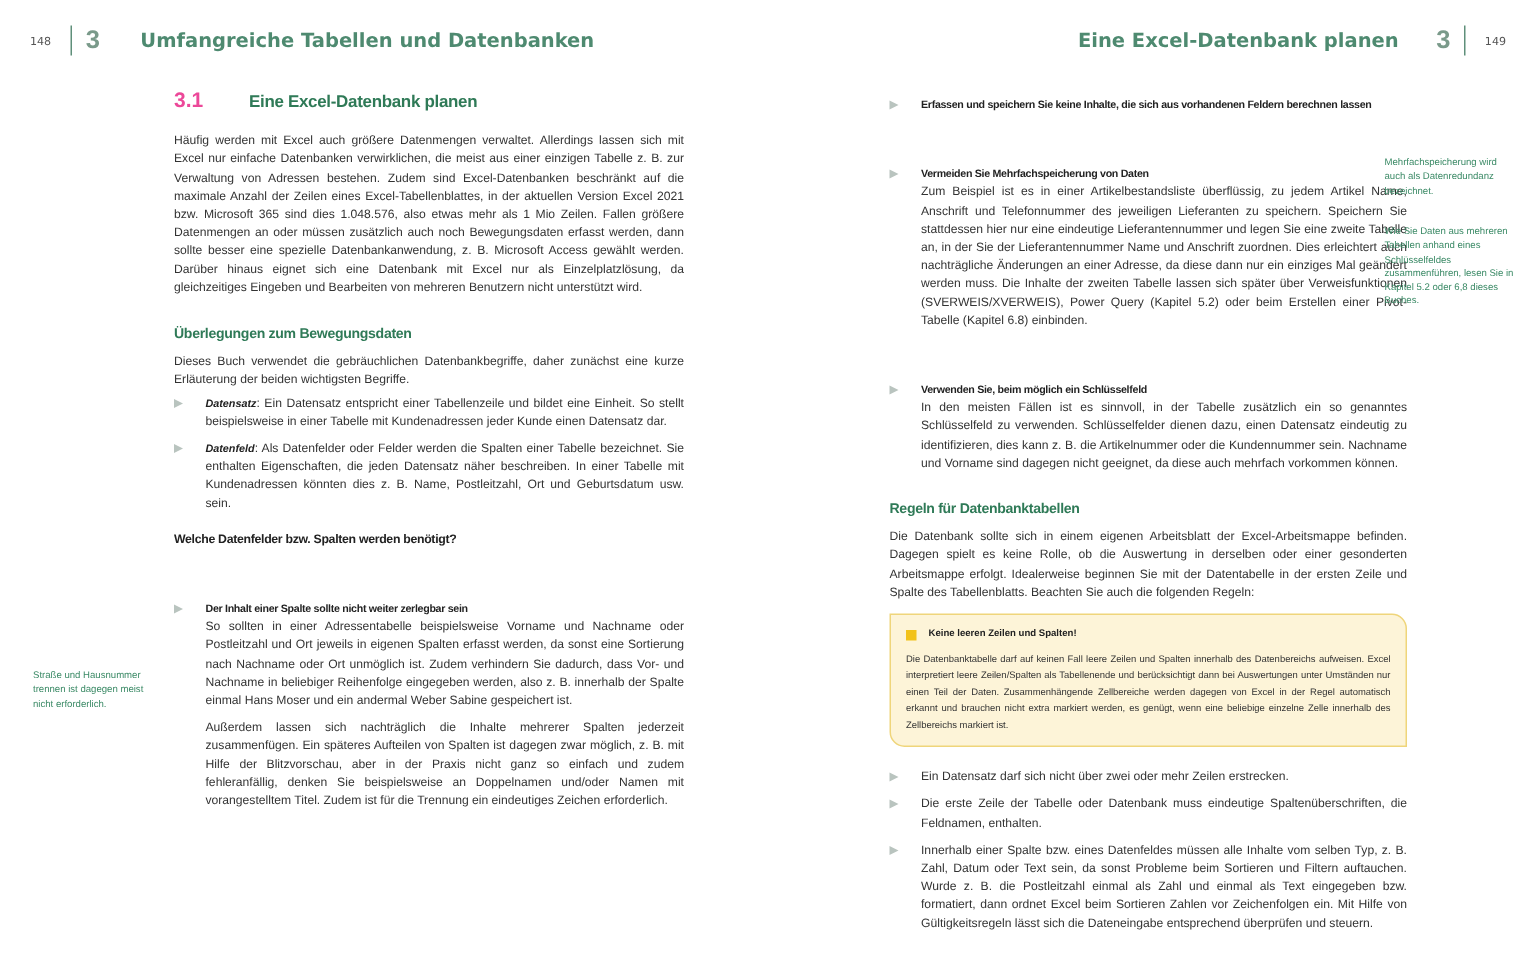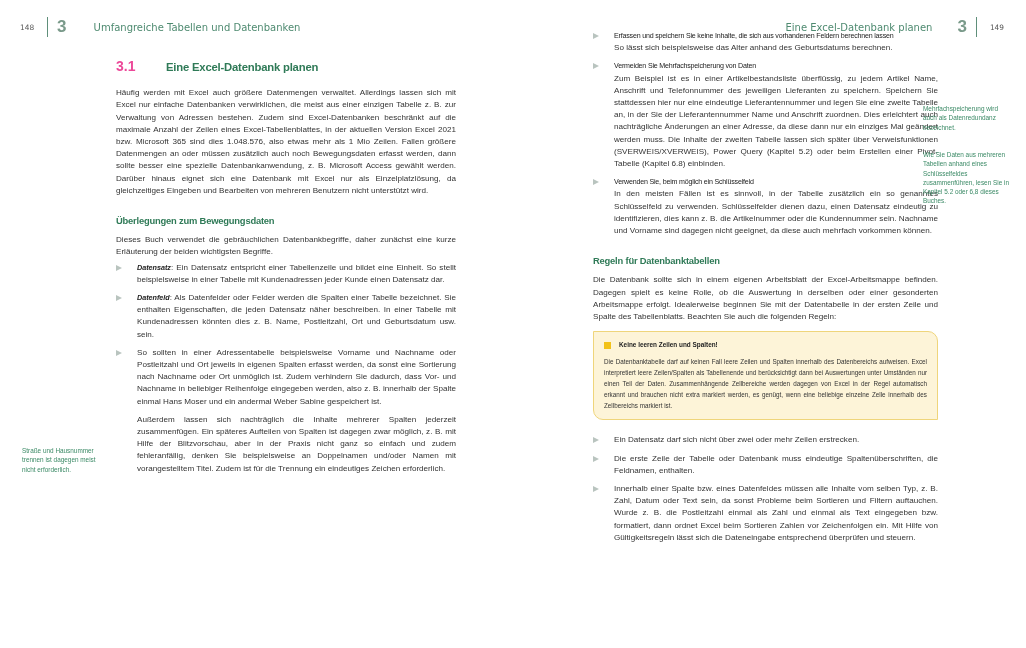--- a/index.html
+++ b/index.html
@@ -8,21 +8,21 @@
   .page { position: absolute; top: 0; height: 460px; width: 513px; }
   .left { left: 0; }
   .right { left: 513px; }
 
   
   .rh { position: absolute; top: 18px; height: 18px; display: flex; align-items: center;
         font-size: 7.4px; }
   .rh .pnum { color: #555; }
   .rh .chap { color: #7a9a8a; font-weight: bold; font-size: 17px; font-family: "Liberation Sans", sans-serif; }
   .rh .bar { width: 1px; height: 20px; background: #5f8f7a; }
-  .rh .title { color: #4e8a70; font-size: 10px; }
+  .rh .title { color: #4e8a70; font-size: 13px; font-weight: bold; }
   .left .rh { left: 20px; }
   .left .rh .pnum { margin-right: 13px; }
   .left .rh .bar { margin-right: 9px; }
   .left .rh .chap { margin-right: 27px; }
   .right .rh { right: 22px; }
   .right .rh .title { margin-right: 25px; }
   .right .rh .chap { margin-right: 9px; }
   .right .rh .bar { margin-right: 13px; }
 
   .col { position: absolute; font-family: "Liberation Sans", sans-serif; font-size: 8.1px;
@@ -41,21 +41,21 @@
   h3.sub { margin: 18px 0 7px 0; font-size: 9.4px; font-weight: bold; color: #2f7a57;
            font-family: "Liberation Sans", sans-serif; letter-spacing: -0.2px; }
   h4.q { margin: 12px 0 3px 0; font-size: 8.2px; font-weight: bold; color: #222;
          font-family: "Liberation Sans", sans-serif; letter-spacing: -0.2px; }
 
   ul.bl { list-style: none; margin: 0; padding: 0; }
   ul.bl li { position: relative; padding-left: 21px; margin-bottom: 6px; }
   ul.bl li .tri { position: absolute; left: 0; top: 3px; width: 0; height: 0;
                   border-left: 6px solid #b9c4bf; border-top: 3.5px solid transparent;
                   border-bottom: 3.5px solid transparent; }
-  .li-head { font-weight: normal; font-size: 7.1px; color: #222; letter-spacing: -0.2px; display: block; }
+  .li-head { font-weight: bold; font-size: 7.1px; color: #222; letter-spacing: -0.2px; display: block; margin-top: 34px; }
   .bold-term { font-weight: bold; font-size: 7.2px; color: #222; font-style: italic; }
 
   .margin-note { position: absolute; font-family: "Liberation Sans", sans-serif; font-size: 6.4px;
                  line-height: 9.3px; color: #3b8a66; }
 
   .note-box { margin: 8px 0 14px 0; background: #fdf4d8; border: 1px solid #efd57b;
               border-radius: 0 10px 0 10px; padding: 7px 10px 8px 10px; }
   .note-head { display: flex; align-items: center; margin-bottom: 5px; }
   .note-sq { width: 7px; height: 7px; background: #f2c21a; margin-right: 8px; }
   .note-title { font-weight: bold; font-size: 6.4px; color: #222; }
@@ -85,23 +85,25 @@
       <li>
         <span class="tri"></span>
         <p style="margin:0"><span class="bold-term">Datensatz</span><span>: Ein Datensatz entspricht einer Tabellenzeile und bildet eine Einheit. So stellt beispielsweise in einer Tabelle mit Kundenadressen jeder Kunde einen Datensatz dar.</span></p>
       </li>
       <li>
         <span class="tri"></span>
         <p style="margin:0"><span class="bold-term">Datenfeld</span><span>: Als Datenfelder oder Felder werden die Spalten einer Tabelle bezeichnet. Sie enthalten Eigenschaften, die jeden Datensatz näher beschreiben. In einer Tabelle mit Kundenadressen könnten dies z. B. Name, Postleitzahl, Ort und Geburtsdatum usw. sein.</span></p>
       </li>
     </ul>
 
+    <h4 class="q">Welche Datenfelder bzw. Spalten werden benötigt?</h4>
     <ul class="bl">
       <li>
         <span class="tri"></span>
+        <span class="li-head">Der Inhalt einer Spalte sollte nicht weiter zerlegbar sein</span>
         <p>So sollten in einer Adressentabelle beispielsweise Vorname und Nachname oder Postleitzahl und Ort jeweils in eigenen Spalten erfasst werden, da sonst eine Sortierung nach Nachname oder Ort unmöglich ist. Zudem verhindern Sie dadurch, dass Vor- und Nachname in beliebiger Reihenfolge eingegeben werden, also z. B. innerhalb der Spalte einmal Hans Moser und ein andermal Weber Sabine gespeichert ist.</p>
         <p>Außerdem lassen sich nachträglich die Inhalte mehrerer Spalten jederzeit zusammenfügen. Ein späteres Aufteilen von Spalten ist dagegen zwar möglich, z. B. mit Hilfe der Blitzvorschau, aber in der Praxis nicht ganz so einfach und zudem fehleranfällig, denken Sie beispielsweise an Doppelnamen und/oder Namen mit vorangestelltem Titel. Zudem ist für die Trennung ein eindeutiges Zeichen erforderlich.</p>
       </li>
     </ul>
   </div>
 
   <div class="margin-note" style="left:22px; top:446px; width:82px;">Straße und Hausnummer trennen ist dagegen meist nicht erforderlich.</div>
 </div>
 
 <div class="page right">
@@ -110,21 +112,20 @@
     <span class="chap">3</span>
     <span class="bar"></span>
     <span class="pnum">149</span>
   </div>
 
   <div class="col">
     <ul class="bl">
       <li>
         <span class="tri"></span>
         <span class="li-head">Erfassen und speichern Sie keine Inhalte, die sich aus vorhandenen Feldern berechnen lassen</span>
-        <p>So lässt sich beispielsweise das Alter anhand des Geburtsdatums berechnen.</p>
       </li>
       <li>
         <span class="tri"></span>
         <span class="li-head">Vermeiden Sie Mehrfachspeicherung von Daten</span>
         <p>Zum Beispiel ist es in einer Artikelbestandsliste überflüssig, zu jedem Artikel Name, Anschrift und Telefonnummer des jeweiligen Lieferanten zu speichern. Speichern Sie stattdessen hier nur eine eindeutige Lieferantennummer und legen Sie eine zweite Tabelle an, in der Sie der Lieferantennummer Name und Anschrift zuordnen. Dies erleichtert auch nachträgliche Änderungen an einer Adresse, da diese dann nur ein einziges Mal geändert werden muss. Die Inhalte der zweiten Tabelle lassen sich später über Verweisfunktionen (SVERWEIS/XVERWEIS), Power Query (Kapitel 5.2) oder beim Erstellen einer Pivot-Tabelle (Kapitel 6.8) einbinden.</p>
       </li>
       <li>
         <span class="tri"></span>
         <span class="li-head">Verwenden Sie, beim möglich ein Schlüsselfeld</span>
         <p>In den meisten Fällen ist es sinnvoll, in der Tabelle zusätzlich ein so genanntes Schlüsselfeld zu verwenden. Schlüsselfelder dienen dazu, einen Datensatz eindeutig zu identifizieren, dies kann z. B. die Artikelnummer oder die Kundennummer sein. Nachname und Vorname sind dagegen nicht geeignet, da diese auch mehrfach vorkommen können.</p>

